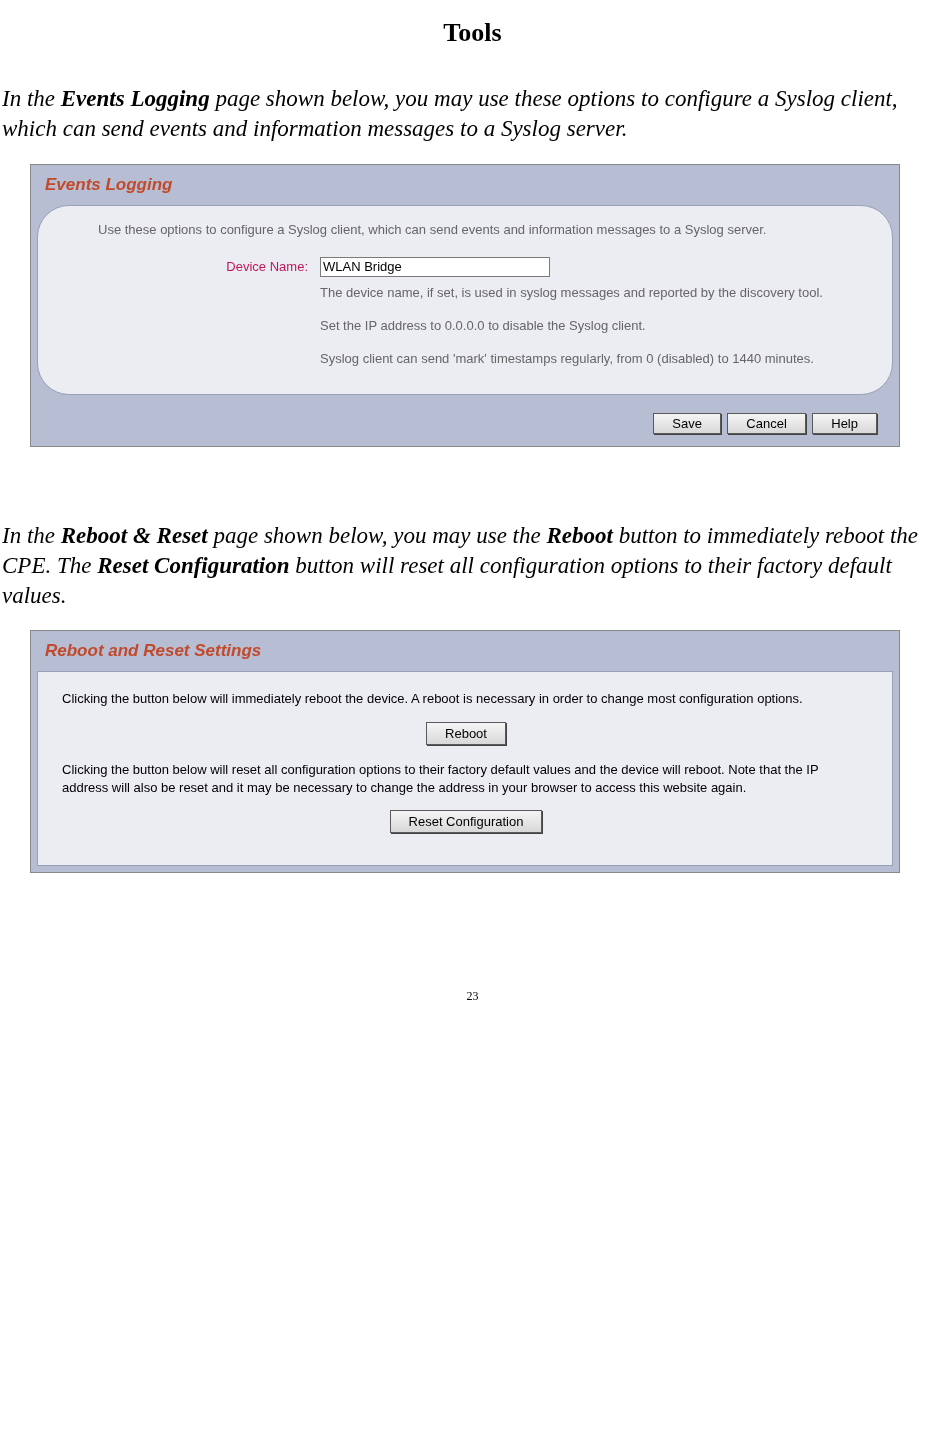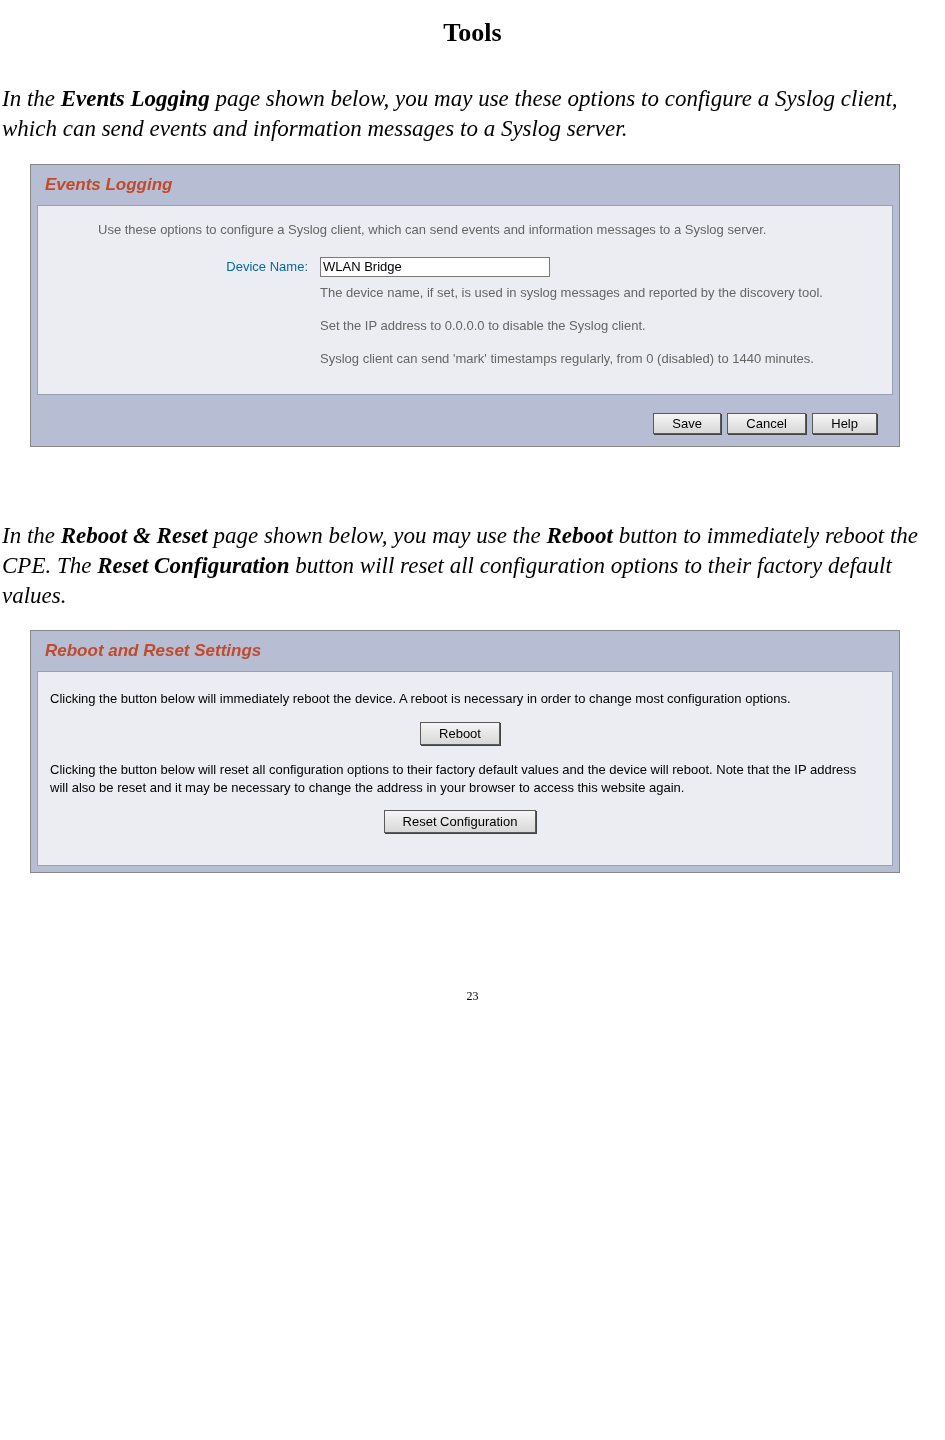--- a/index.html
+++ b/index.html
@@ -48,21 +48,21 @@
     }
     .panel-row {
       display: flex;
       align-items: center;
       margin: 4px 0;
     }
     .panel-row .label-col {
       width: 260px;
       text-align: right;
       padding-right: 12px;
-      color: #0369a1;
+      color: #be185d;
     }
     .panel-row .input-col {
       flex: 1;
     }
     .panel-row .input-col input[type="text"] {
       font-family: Arial, sans-serif;
       font-size: 13px;
       padding: 1px 2px;
       border: 1px solid #7A7A7A;
       background: #fff;
@@ -119,21 +119,21 @@
 <body>
 
 <h1 class="page-title">Tools</h1>
 
 <p class="body-para">
   <span>In the </span><b>Events Logging</b><span> page shown below, you may use these options to configure a Syslog client, which can send events and information messages to a Syslog server.</span>
 </p>
 
 <div class="panel">
   <div class="panel-header">Events Logging</div>
-  <div class="panel-body" style="padding:16px 22px 18px 22px;">
+  <div class="panel-body" style="padding:16px 22px 18px 22px;border-radius:32px;">
     <div class="helper-wide" style="padding:0 0 16px 38px;">Use these options to configure a Syslog client, which can send events and information messages to a Syslog server.</div>
 
     <div class="panel-row">
       <div class="label-col">Device Name:</div>
       <div class="input-col">
         <input type="text" value="WLAN Bridge" style="">
       </div>
     </div>
     <div class="panel-row">
       <div class="label-col"></div>
@@ -158,21 +158,21 @@
 </div>
 
 <div class="section-spacer"></div>
 
 <p class="body-para">
   <span>In the </span><b>Reboot &amp; Reset</b><span> page shown below, you may use the </span><b>Reboot</b><span> button to immediately reboot the CPE.  The </span><b>Reset Configuration</b><span> button will reset all configuration options to their factory default values.</span>
 </p>
 
 <div class="panel">
   <div class="panel-header">Reboot and Reset Settings</div>
-  <div class="panel-body" style="padding:18px 24px 28px 12px;">
+  <div class="panel-body" style="padding:18px 24px 28px 24px;">
     <div class="reboot-text">Clicking the button below will immediately reboot the device. A reboot is necessary in order to change most configuration options.</div>
     <div class="center-btn-row">
       <button class="btn">Reboot</button>
     </div>
     <div class="reboot-text">Clicking the button below will reset all configuration options to their factory default values and the device will reboot. Note that the IP address will also be reset and it may be necessary to change the address in your browser to access this website again.</div>
     <div class="center-btn-row" style="padding-bottom:4px;">
       <button class="btn wide-btn">Reset Configuration</button>
     </div>
   </div>
 </div>

